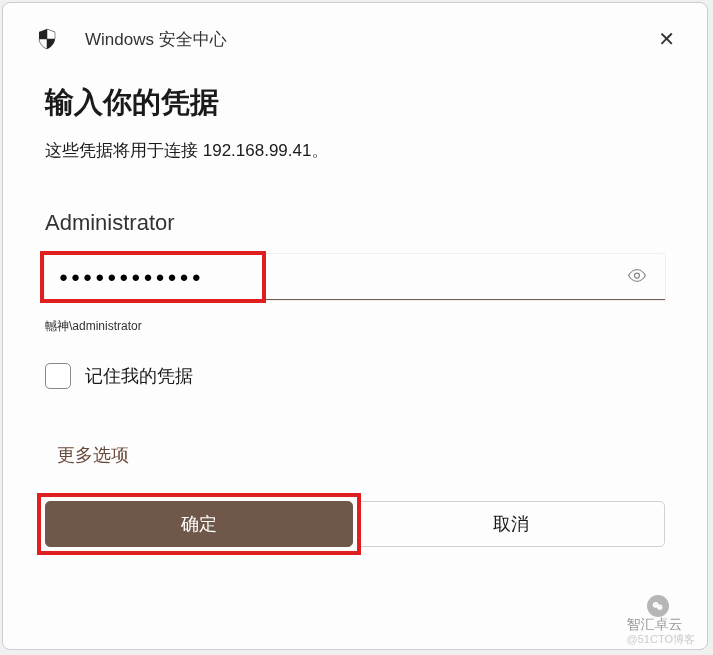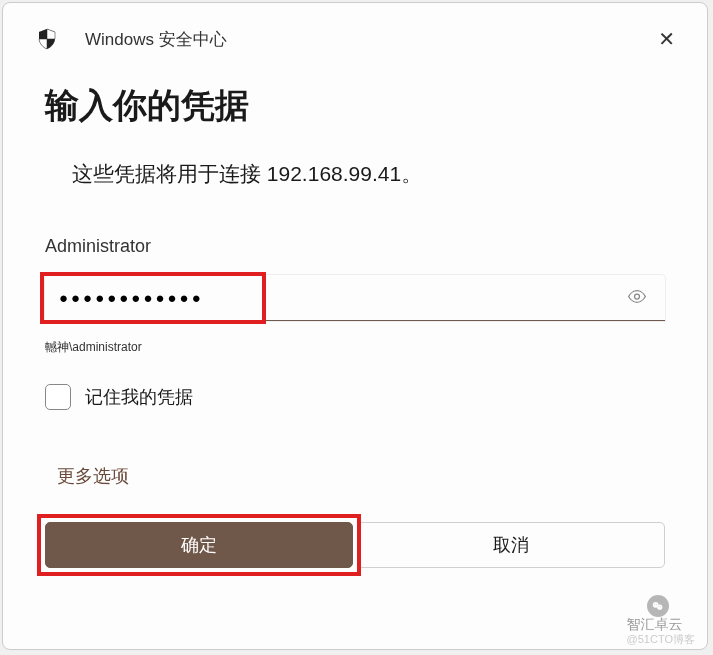--- a/index.html
+++ b/index.html
@@ -45,33 +45,32 @@
       color: #333;
       cursor: pointer;
       padding: 4px 8px;
       background: none;
       border: none;
     }
     .content {
       padding: 12px 42px 0 42px;
     }
     .main-title {
-      font-size: 34px;
+      font-size: 29px;
       font-weight: 600;
       color: #1a1a1a;
-      margin-bottom: 31px;
+      margin-bottom: 16px;
     }
     .subtitle {
-      font-size: 21px;
+      font-size: 17px;
       color: #1a1a1a;
       margin-bottom: 48px;
-      margin-left: 27px;
     }
     .username {
-      font-size: 18px;
+      font-size: 22px;
       color: #333;
       margin-bottom: 18px;
     }
     .password-wrap {
       position: relative;
       margin-bottom: 18px;
     }
     .password-input {
       width: 100%;
       height: 46px;

